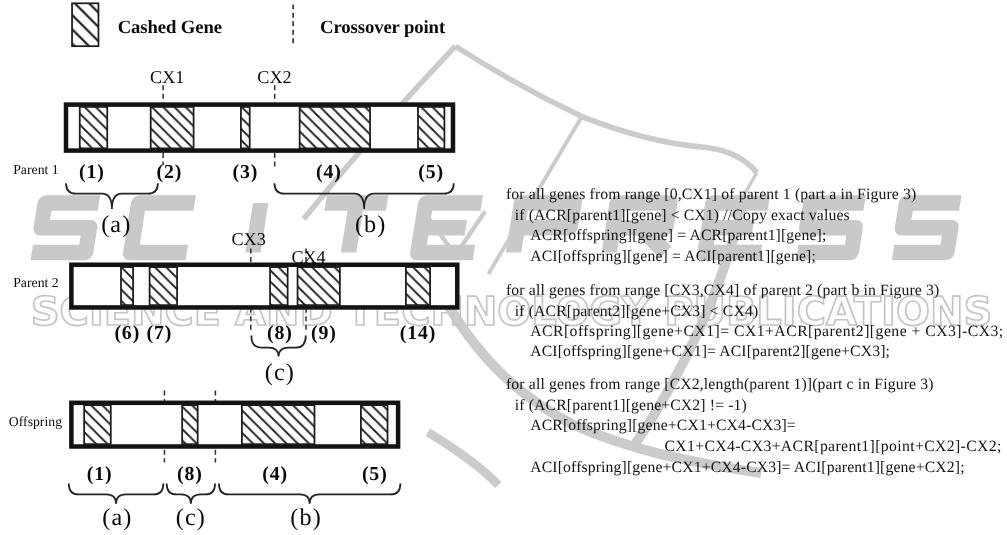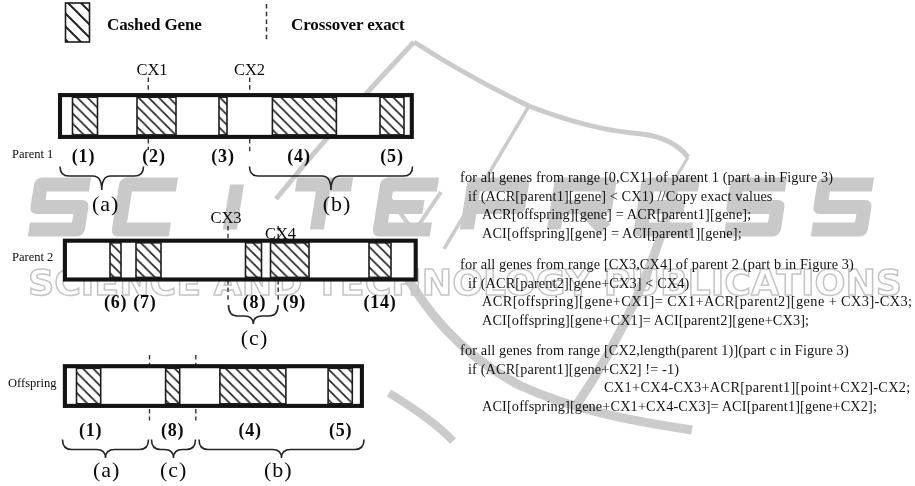--- a/index.html
+++ b/index.html
@@ -110,21 +110,21 @@
         <path d="M 60,166.5 Q 60,176 69,176 L 92.75,176 Q 101.75,176 101.75,190 M 143.5,166.5 Q 143.5,176 134.5,176 L 110.75,176 Q 101.75,176 101.75,190"></path>
         <path d="M 249.5,166.5 Q 249.5,176 258.5,176 L 322,176 Q 331,176 331,190 M 412.5,166.5 Q 412.5,176 403.5,176 L 340,176 Q 331,176 331,190"></path>
         <path d="M 228.5,305 Q 228.5,316 237.5,316 L 244.25,316 Q 253.25,316 253.25,324 M 278,305 Q 278,316 269,316 L 262.25,316 Q 253.25,316 253.25,324"></path>
         <path d="M 62.5,439.5 Q 62.5,449.5 71.5,449.5 L 96.5,449.5 Q 105.5,449.5 105.5,458 M 148.5,439.5 Q 148.5,449.5 139.5,449.5 L 114.5,449.5 Q 105.5,449.5 105.5,458"></path>
         <path d="M 151.5,439.5 Q 151.5,449.5 160.5,449.5 L 164.5,449.5 Q 173.5,449.5 173.5,458 M 195.5,439.5 Q 195.5,449.5 186.5,449.5 L 182.5,449.5 Q 173.5,449.5 173.5,458"></path>
         <path d="M 199,439.5 Q 199,449.5 208,449.5 L 272.5,449.5 Q 281.5,449.5 281.5,458 M 364,439.5 Q 364,449.5 355,449.5 L 290.5,449.5 Q 281.5,449.5 281.5,458"></path>
       </g>
   </svg>
 
   <span class="lbl legend-label" style="left:107px;top:16px;">Cashed Gene</span>
-  <span class="lbl legend-label" style="left:291px;top:16px;">Crossover exact</span>
+  <span class="lbl legend-label" style="left:291px;top:16px;">Crossover point</span>
 
   <span class="lbl cx-label center" style="left:152px;top:62px;">CX1</span>
   <span class="lbl cx-label center" style="left:249.5px;top:62px;text-align:right;">CX2</span>
   <span class="lbl cx-label center" style="left:226px;top:210px;">CX3</span>
   <span class="lbl cx-label center" style="left:280.5px;top:226px;">CX4</span>
 
   <span class="lbl row-name" style="left:12px;top:107px;margin-top:41px;">Parent 1</span>
   <span class="lbl row-name" style="left:12px;top:251px;">Parent 2</span>
   <span class="lbl row-name" style="left:8px;top:377px;">Offspring</span>
 
@@ -161,18 +161,19 @@
     </div>
     <div class="pcode-par" style="top:255.2px;">
       <div class="pcode-line" style="padding-left:0px;">for all genes from range [CX3,CX4] of parent 2 (part b in Figure 3)</div>
       <div class="pcode-line" style="padding-left:8px;">if (ACR[parent2][gene+CX3] &lt; CX4)</div>
       <div class="pcode-line" style="padding-left:22px;letter-spacing:0.42px;">ACR[offspring][gene+CX1]= CX1+ACR[parent2][gene + CX3]-CX3;</div>
       <div class="pcode-line" style="padding-left:22px;">ACI[offspring][gene+CX1]= ACI[parent2][gene+CX3];</div>
     </div>
     <div class="pcode-par" style="top:341.2px;">
       <div class="pcode-line" style="padding-left:0px;">for all genes from range [CX2,length(parent 1)](part c in Figure 3)</div>
       <div class="pcode-line" style="padding-left:8px;">if (ACR[parent1][gene+CX2] != -1)</div>
+      <div class="pcode-line" style="padding-left:22px;">ACR[offspring][gene+CX1+CX4-CX3]=</div>
       <div class="pcode-line" style="padding-left:144px;letter-spacing:0.33px;">CX1+CX4-CX3+ACR[parent1][point+CX2]-CX2;</div>
       <div class="pcode-line" style="padding-left:22px;">ACI[offspring][gene+CX1+CX4-CX3]= ACI[parent1][gene+CX2];</div>
     </div>
   </div>
 
 </div>
 
 </body></html>

